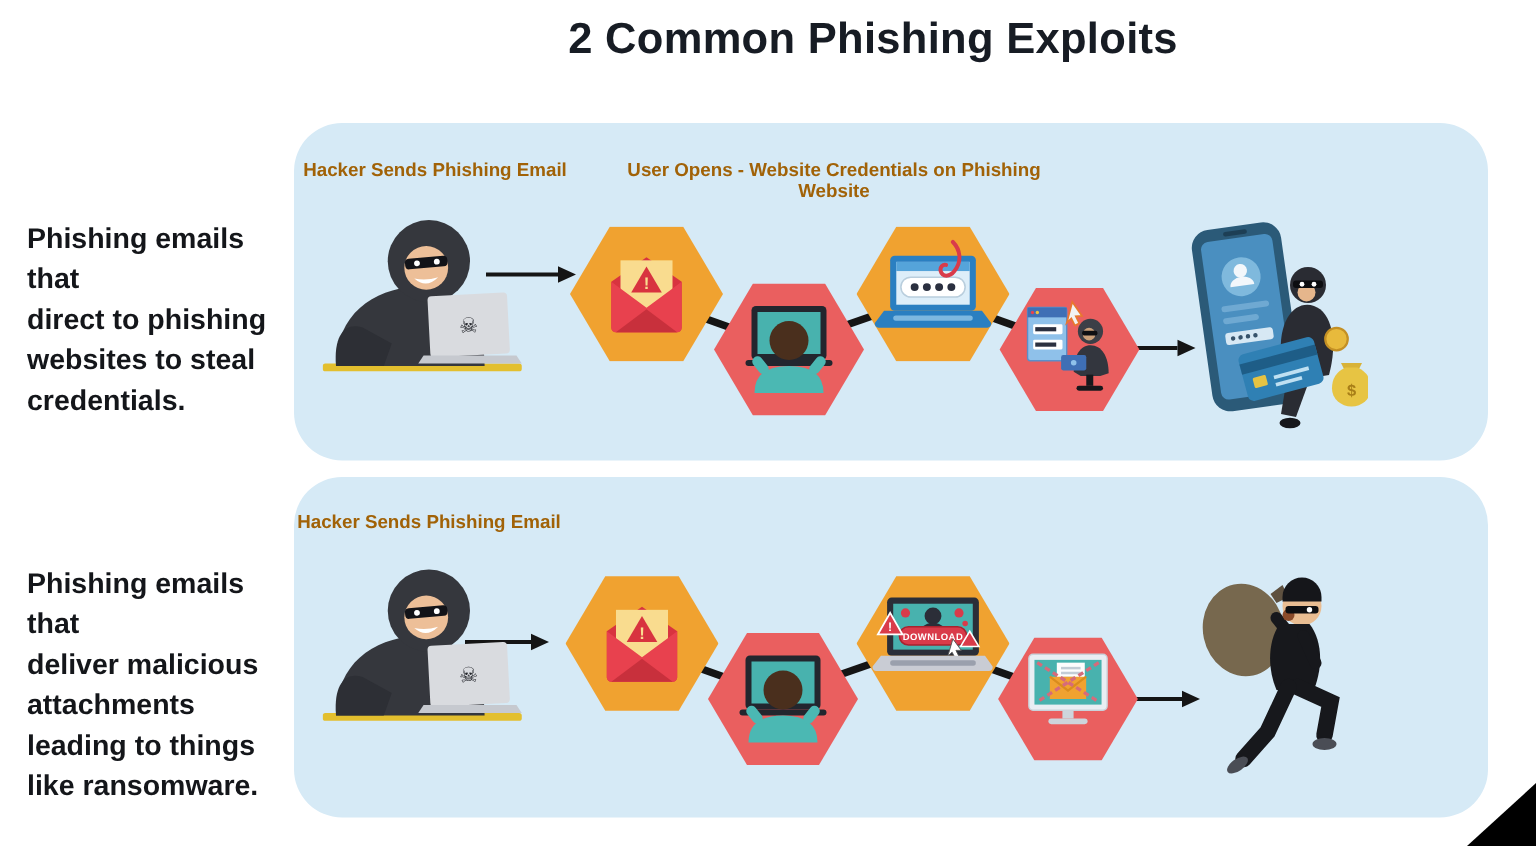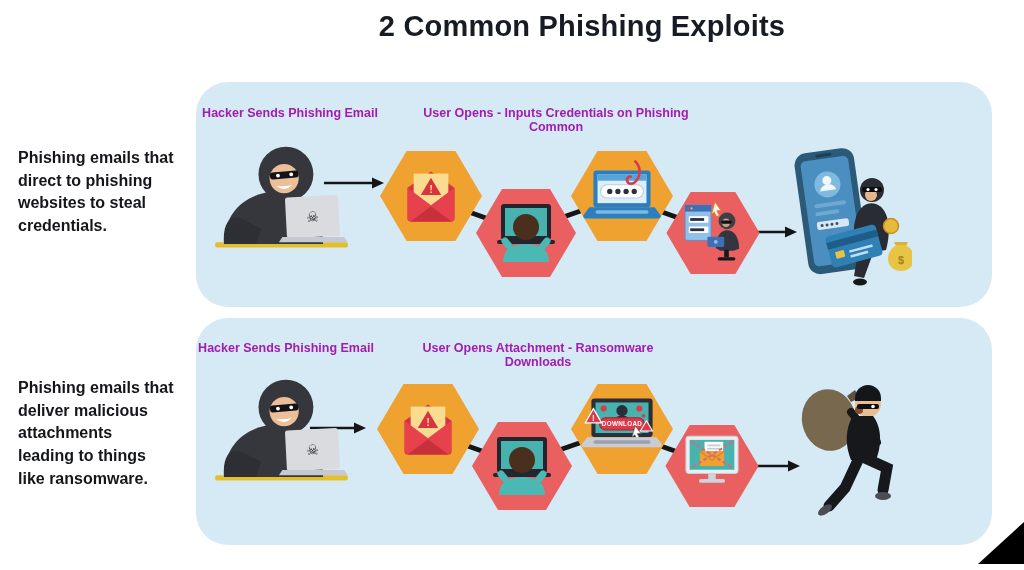--- a/index.html
+++ b/index.html
@@ -1,27 +1,27 @@
 <!DOCTYPE html>
 <html><head>
 <meta charset="utf-8">
 <style>
   html,body{margin:0;padding:0;background:#fff;}
   .canvas{position:relative;width:1024px;height:564px;background:#ffffff;overflow:hidden;
           font-family:"Liberation Sans",sans-serif;}
   .title{position:absolute;top:10px;left:150px;right:10px;text-align:center;
          font-size:29px;font-weight:bold;color:#171c24;letter-spacing:.2px;}
-  .side-note{position:absolute;left:18px;width:182px;font-size:16px;font-weight:bold;
+  .side-note{position:absolute;left:18px;width:182px;font-size:19px;font-weight:bold;
              color:#14161a;line-height:1.42;white-space:pre-line;}
   .note-1{top:147px;}
   .note-2{top:377px;}
   .panel{position:absolute;left:196px;width:796px;background:#d6eaf6;border-radius:32px;}
   .panel-1{top:82px;height:225px;}
   .panel-2{top:318px;height:227px;}
-  .step-label{position:absolute;font-size:12.5px;font-weight:bold;color:#a21caf;text-align:center;}
+  .step-label{position:absolute;font-size:12.5px;font-weight:bold;color:#a16207;text-align:center;}
   .p1-l1{left:4px;top:24px;width:180px;}
   .p1-l2{left:210px;top:24px;width:300px;}
   .p1-l3{left:512px;top:24px;width:260px;}
   .p2-l1{left:0px;top:23px;width:180px;}
   .p2-l2{left:192px;top:23px;width:300px;}
   .p2-l3{left:509px;top:23px;width:260px;}
   .connector{position:absolute;left:0;top:0;width:100%;height:100%;pointer-events:none;}
   .hex,.illus{position:absolute;}
   svg text{font-family:"Liberation Sans","DejaVu Sans",sans-serif;}
   .corner-triangle{position:absolute;right:0;bottom:0;width:46px;height:42px;background:#000;
@@ -54,21 +54,21 @@
       </g>
       <g stroke="#151515" stroke-width="2.6" fill="#151515">
         <line x1="128" y1="101" x2="176" y2="101"></line>
         <polygon points="176,95.5 188,101 176,106.5" stroke="none"></polygon>
         <line x1="551" y1="150" x2="589" y2="150"></line>
         <polygon points="589,144.5 601,150 589,155.5" stroke="none"></polygon>
       </g>
     </svg>
 
     <div class="step-label p1-l1">Hacker Sends Phishing Email</div>
-    <div class="step-label p1-l2">User Opens - Inputs Credentials on Phishing Common</div>
+    <div class="step-label p1-l2">User Opens - Website Credentials on Phishing Website</div>
 
     <svg class="illus" style="left:19px;top:55px;width:133px;height:115px" viewBox="0 0 150 130">
       <rect x="0" y="119" width="150" height="6" rx="2" fill="#e3bf2e"></rect>
       <path d="M10,121 C10,82 38,63 70,61 C102,63 122,84 122,121 Z" fill="#35373d"></path>
       <path d="M10,121 C8,96 18,88 30,92 L52,104 46,121 Z" fill="#2d2f35"></path>
       <circle cx="80" cy="42" r="31" fill="#35373d"></circle>
       <circle cx="78" cy="47" r="16.5" fill="#edbf98"></circle>
       <g transform="rotate(-5 78 43)">
         <rect x="62" y="39" width="32" height="8" rx="3" fill="#121318"></rect>
         <circle cx="71" cy="43" r="2.2" fill="#fff"></circle>
@@ -198,21 +198,20 @@
       </g>
       <g stroke="#151515" stroke-width="2.6" fill="#151515">
         <line x1="114" y1="110" x2="158" y2="110"></line>
         <polygon points="158,104.5 170,110 158,115.5" stroke="none"></polygon>
         <line x1="554" y1="148" x2="592" y2="148"></line>
         <polygon points="592,142.5 604,148 592,153.5" stroke="none"></polygon>
       </g>
     </svg>
 
     <div class="step-label p2-l1">Hacker Sends Phishing Email</div>
-    <div class="step-label p2-l2">User Opens Attachment - Ransomware Downloads</div>
 
     <svg class="illus" style="left:19px;top:52px;width:133px;height:115px" viewBox="0 0 150 130">
       <rect x="0" y="119" width="150" height="6" rx="2" fill="#e3bf2e"></rect>
       <path d="M10,121 C10,82 38,63 70,61 C102,63 122,84 122,121 Z" fill="#35373d"></path>
       <path d="M10,121 C8,96 18,88 30,92 L52,104 46,121 Z" fill="#2d2f35"></path>
       <circle cx="80" cy="42" r="31" fill="#35373d"></circle>
       <circle cx="78" cy="47" r="16.5" fill="#edbf98"></circle>
       <g transform="rotate(-5 78 43)">
         <rect x="62" y="39" width="32" height="8" rx="3" fill="#121318"></rect>
         <circle cx="71" cy="43" r="2.2" fill="#fff"></circle>

